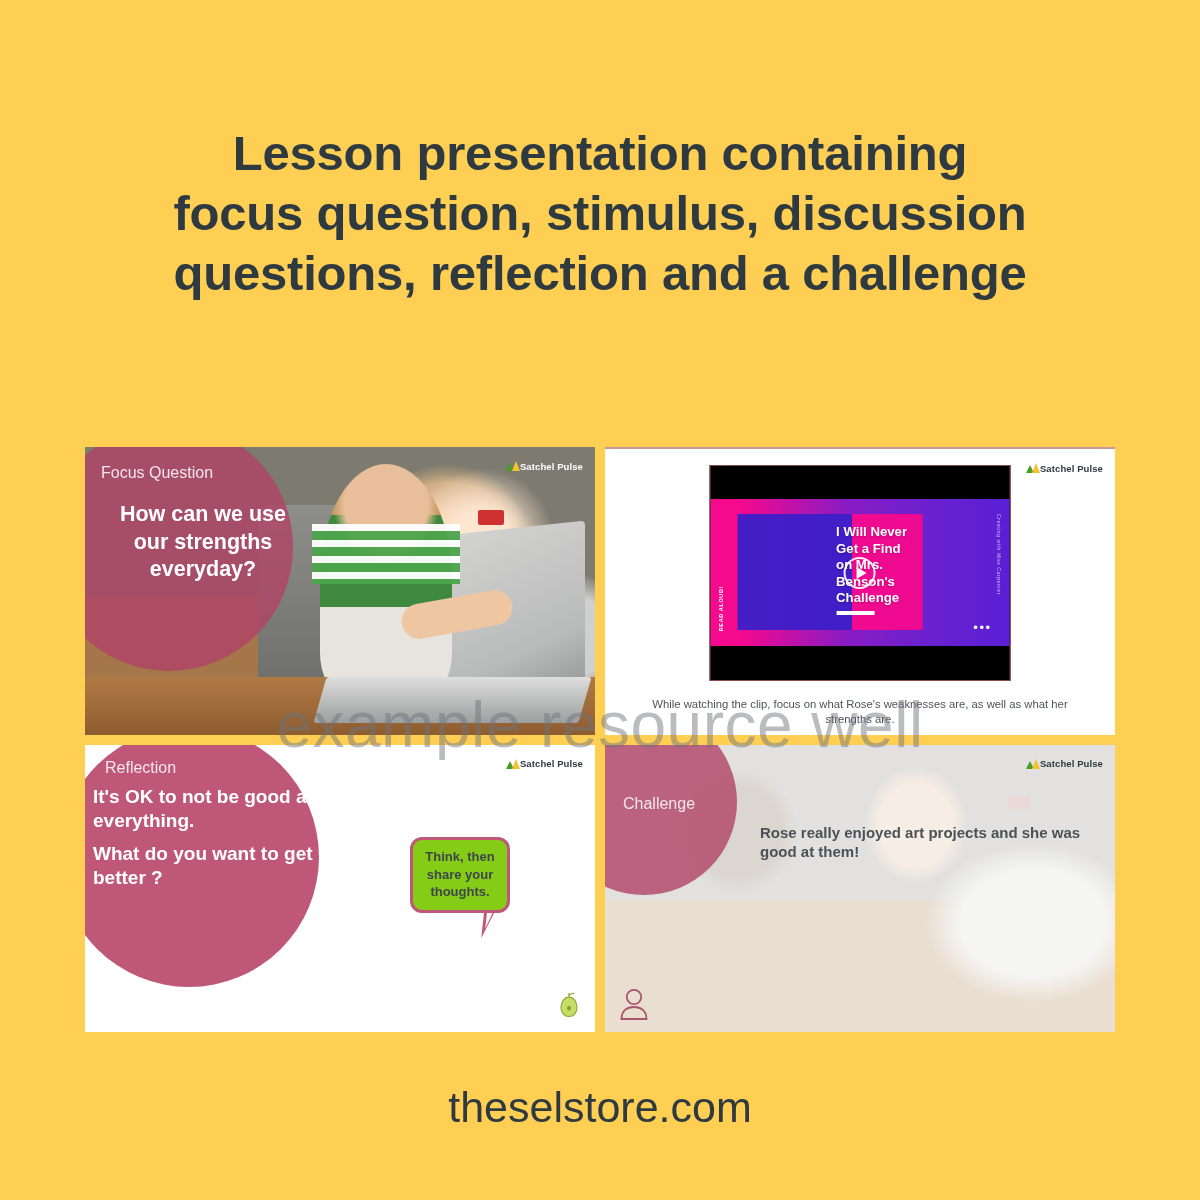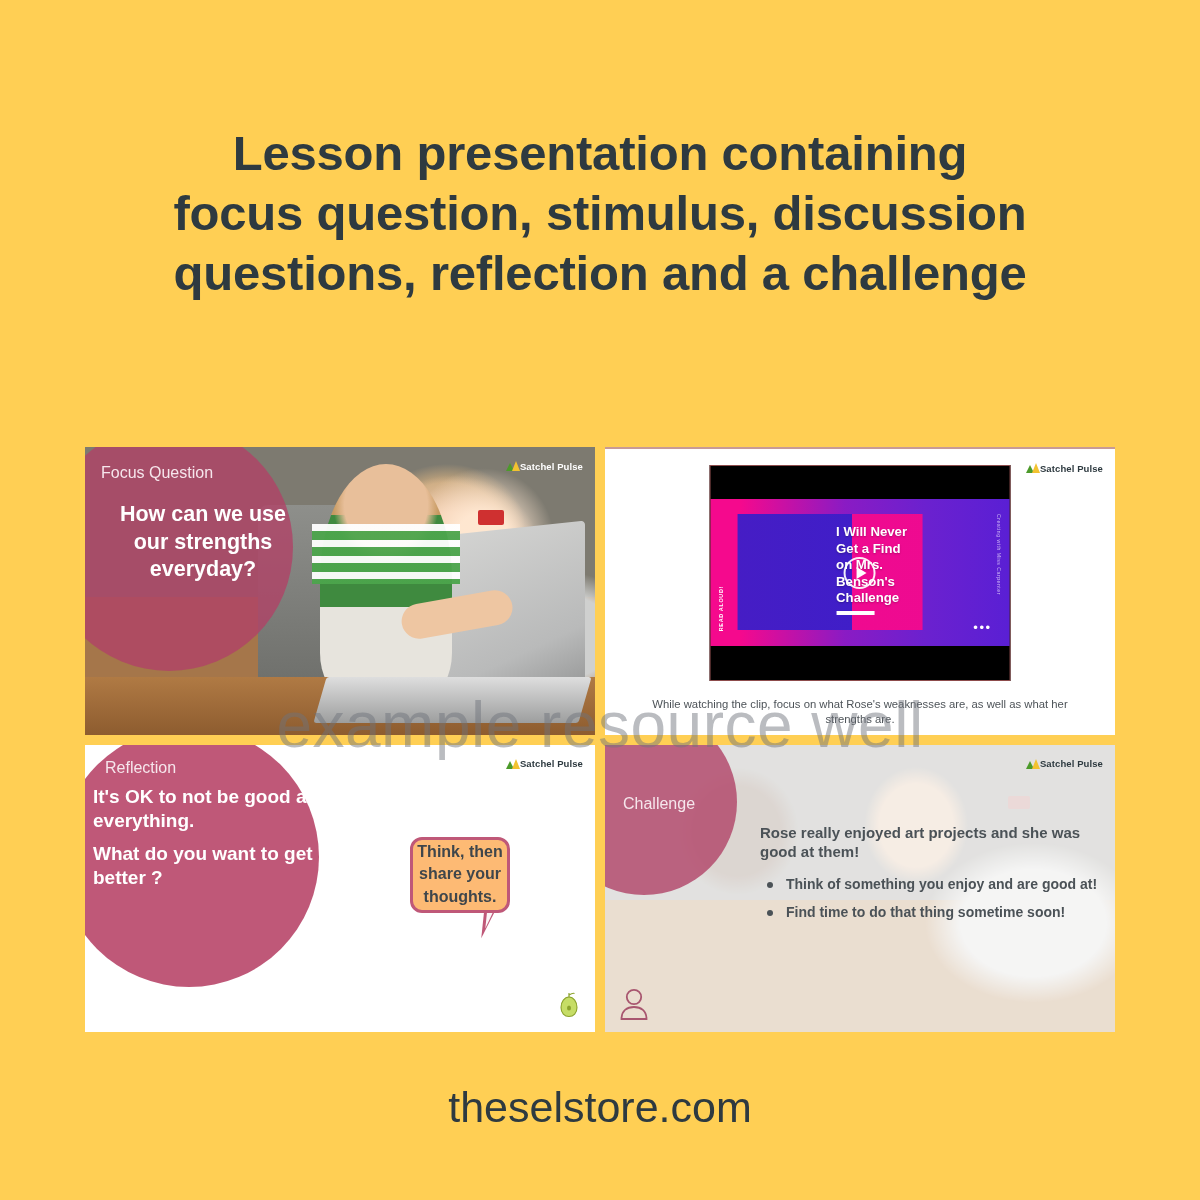--- a/index.html
+++ b/index.html
@@ -218,24 +218,24 @@
     position: absolute; z-index: 14;
     left: 8px; top: 40px; width: 246px;
     text-align: left; color: #fff; font-weight: 700;
     font-size: 19px; line-height: 1.28;
   }
   .rf-text .gap { display: block; height: 9px; }
   .bubble {
     position: absolute; z-index: 12;
     left: 325px; top: 92px; width: 100px; height: 76px;
     border: 3.2px solid #BF5878; border-radius: 12px;
-    background: #fdba74;
+    background: #84cc16;
     display: flex; align-items: center; justify-content: flex-start;
     text-align: center;
-    color: #3f464b; font-size: 16px; font-weight: 700; line-height: 1.38;
+    color: #3f464b; font-size: 13px; font-weight: 700; line-height: 1.38;
   }
   .bubble-tail {
     position: absolute; z-index: 11;
     left: 398px; top: 160px;
     width: 0; height: 0;
     border-left: 13px solid #BF5878;
     border-bottom: 34px solid transparent;
     transform: rotate(6deg);
   }
   .bubble-tail::after{
@@ -428,24 +428,20 @@
         </svg>
       </span>
       <span class="bt">Satchel Pulse</span>
     </div>
 
     <div class="circle"></div>
     <div class="lbl">Challenge</div>
 
     <div class="ch-body">
       <div class="ch-lead">Rose really enjoyed art projects and she was good at them!</div>
-      <ul class="ch-list">
-        <li>Think of something you enjoy and are good at!</li>
-        <li>Find time to do that thing sometime soon!</li>
-      </ul>
     </div>
 
     <span class="person-icon">
       <svg width="30" height="32" viewBox="0 0 30 32">
         <circle cx="15" cy="9" r="7.2" fill="none" stroke="#A8566F" stroke-width="1.8"></circle>
         <path d="M2.5 31 C2.5 22.5 8 19 15 19 C22 19 27.5 22.5 27.5 31 Z" fill="none" stroke="#A8566F" stroke-width="1.8"></path>
       </svg>
     </span>
   </div>
 

